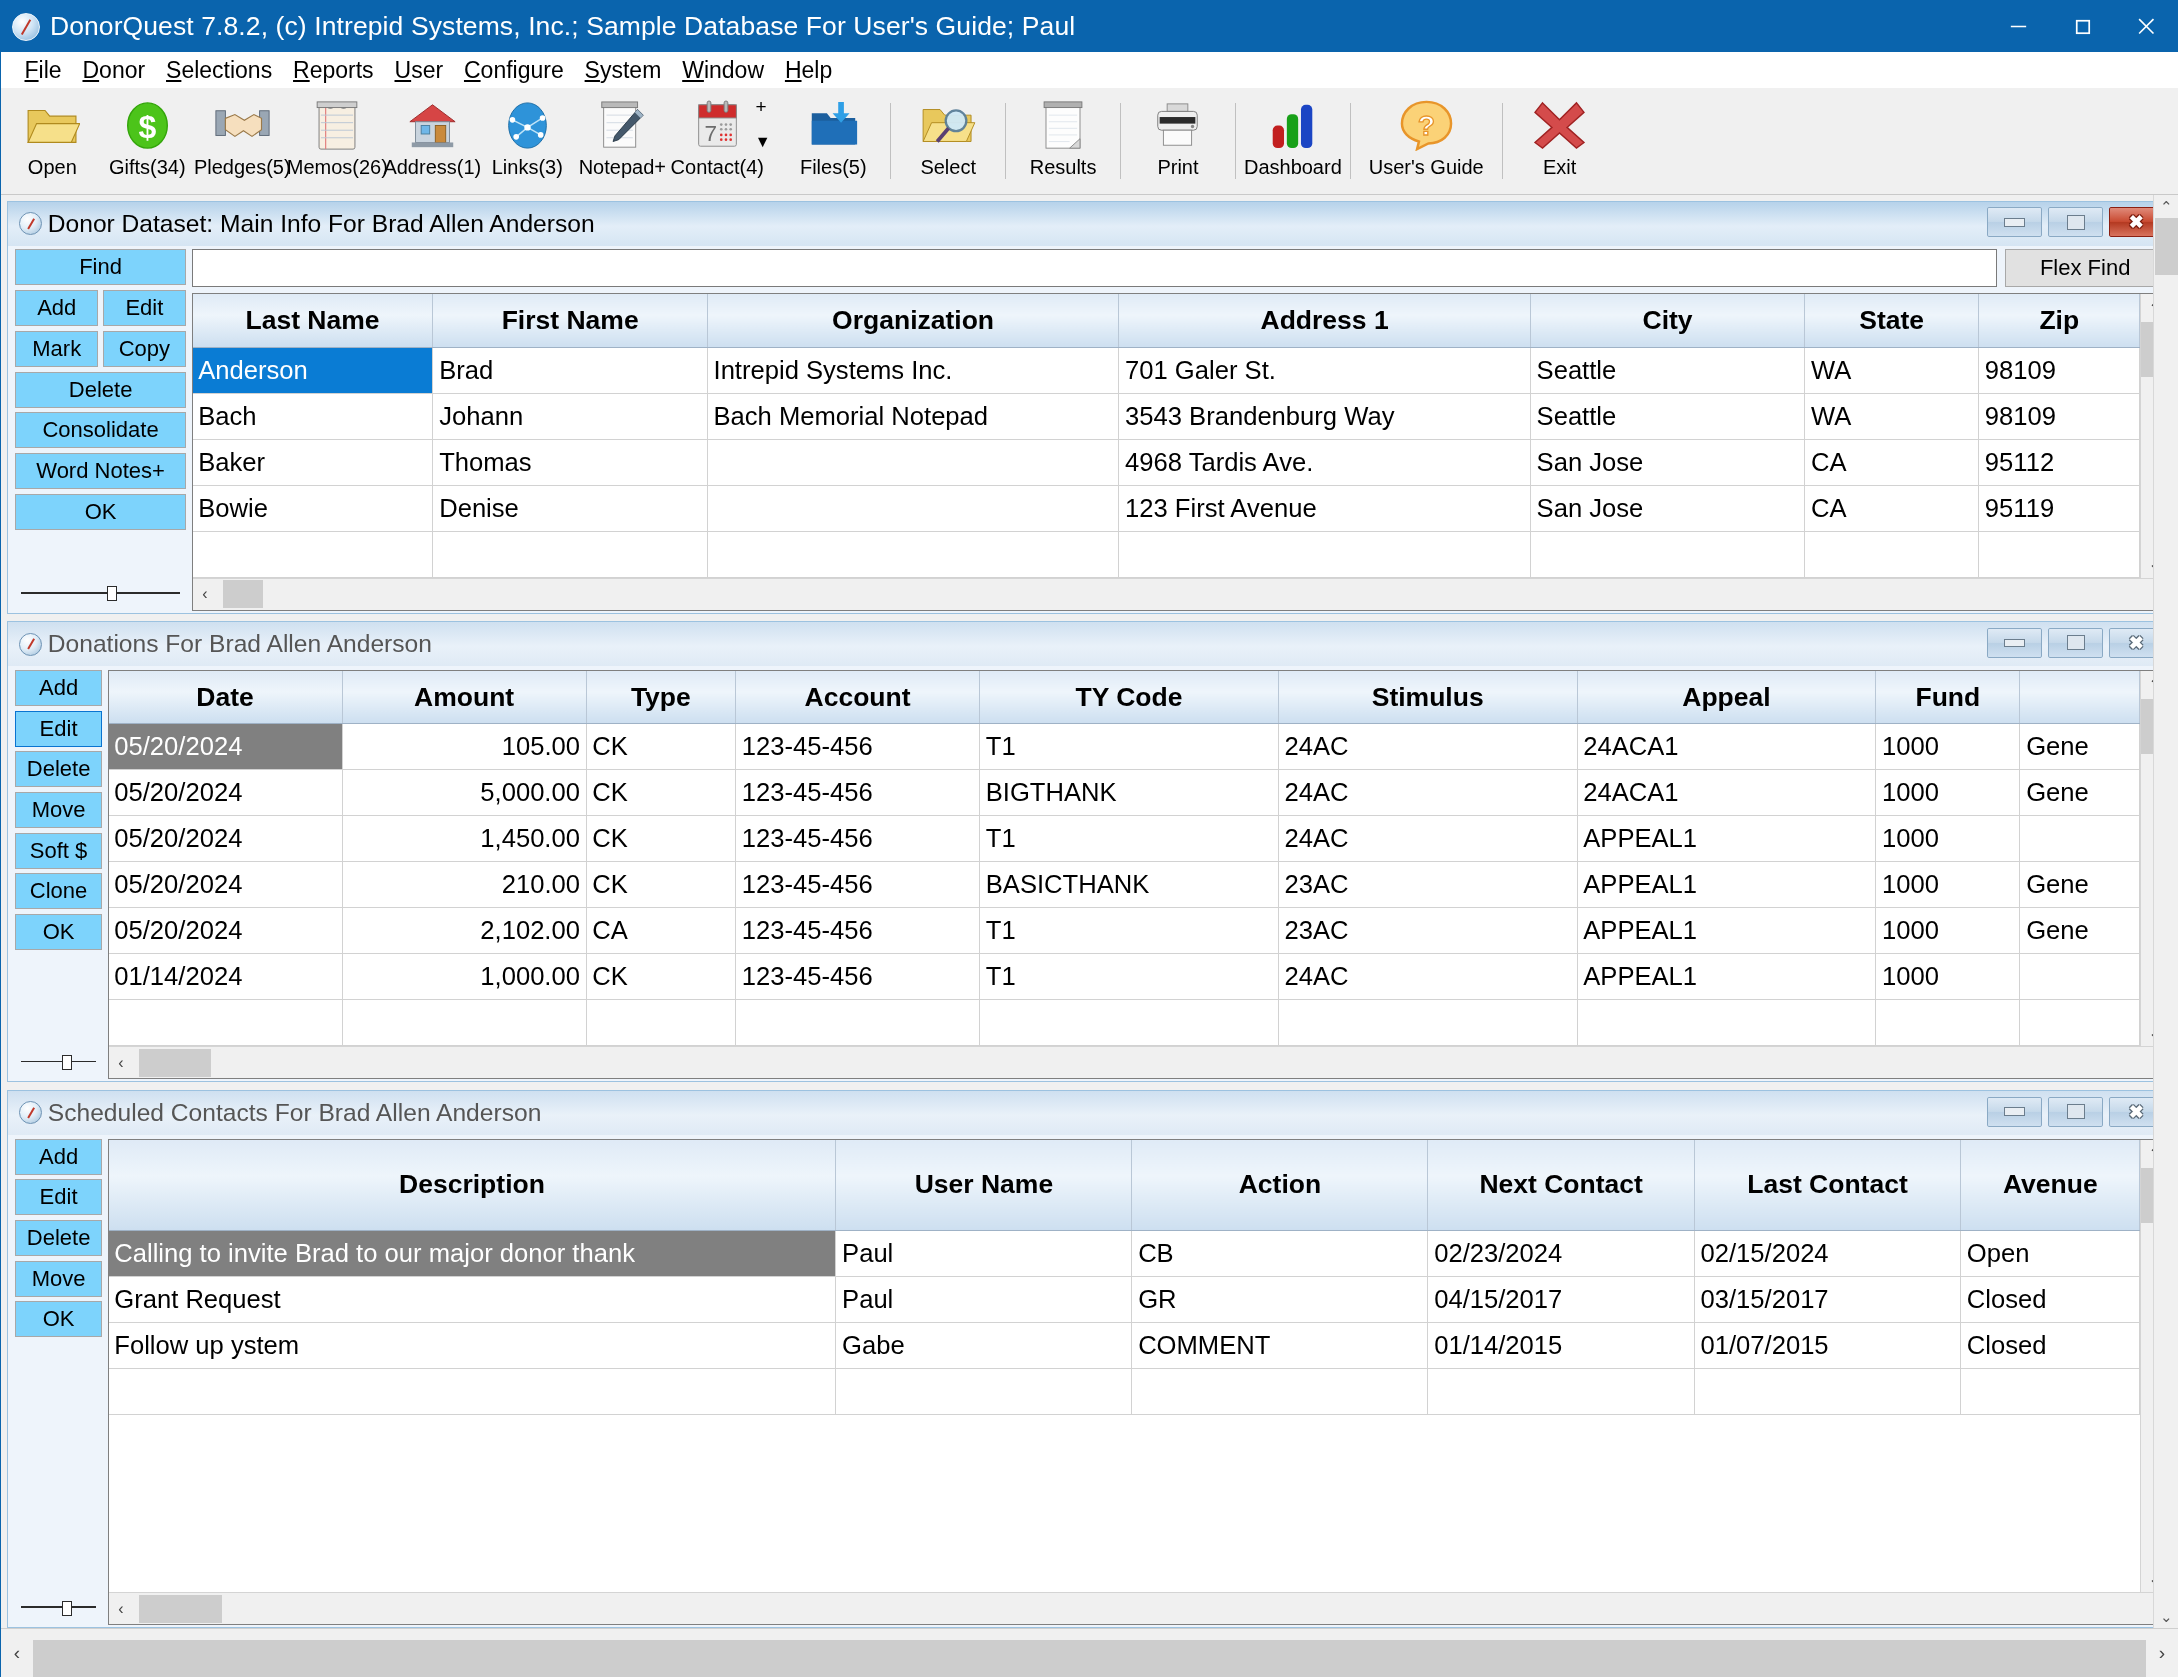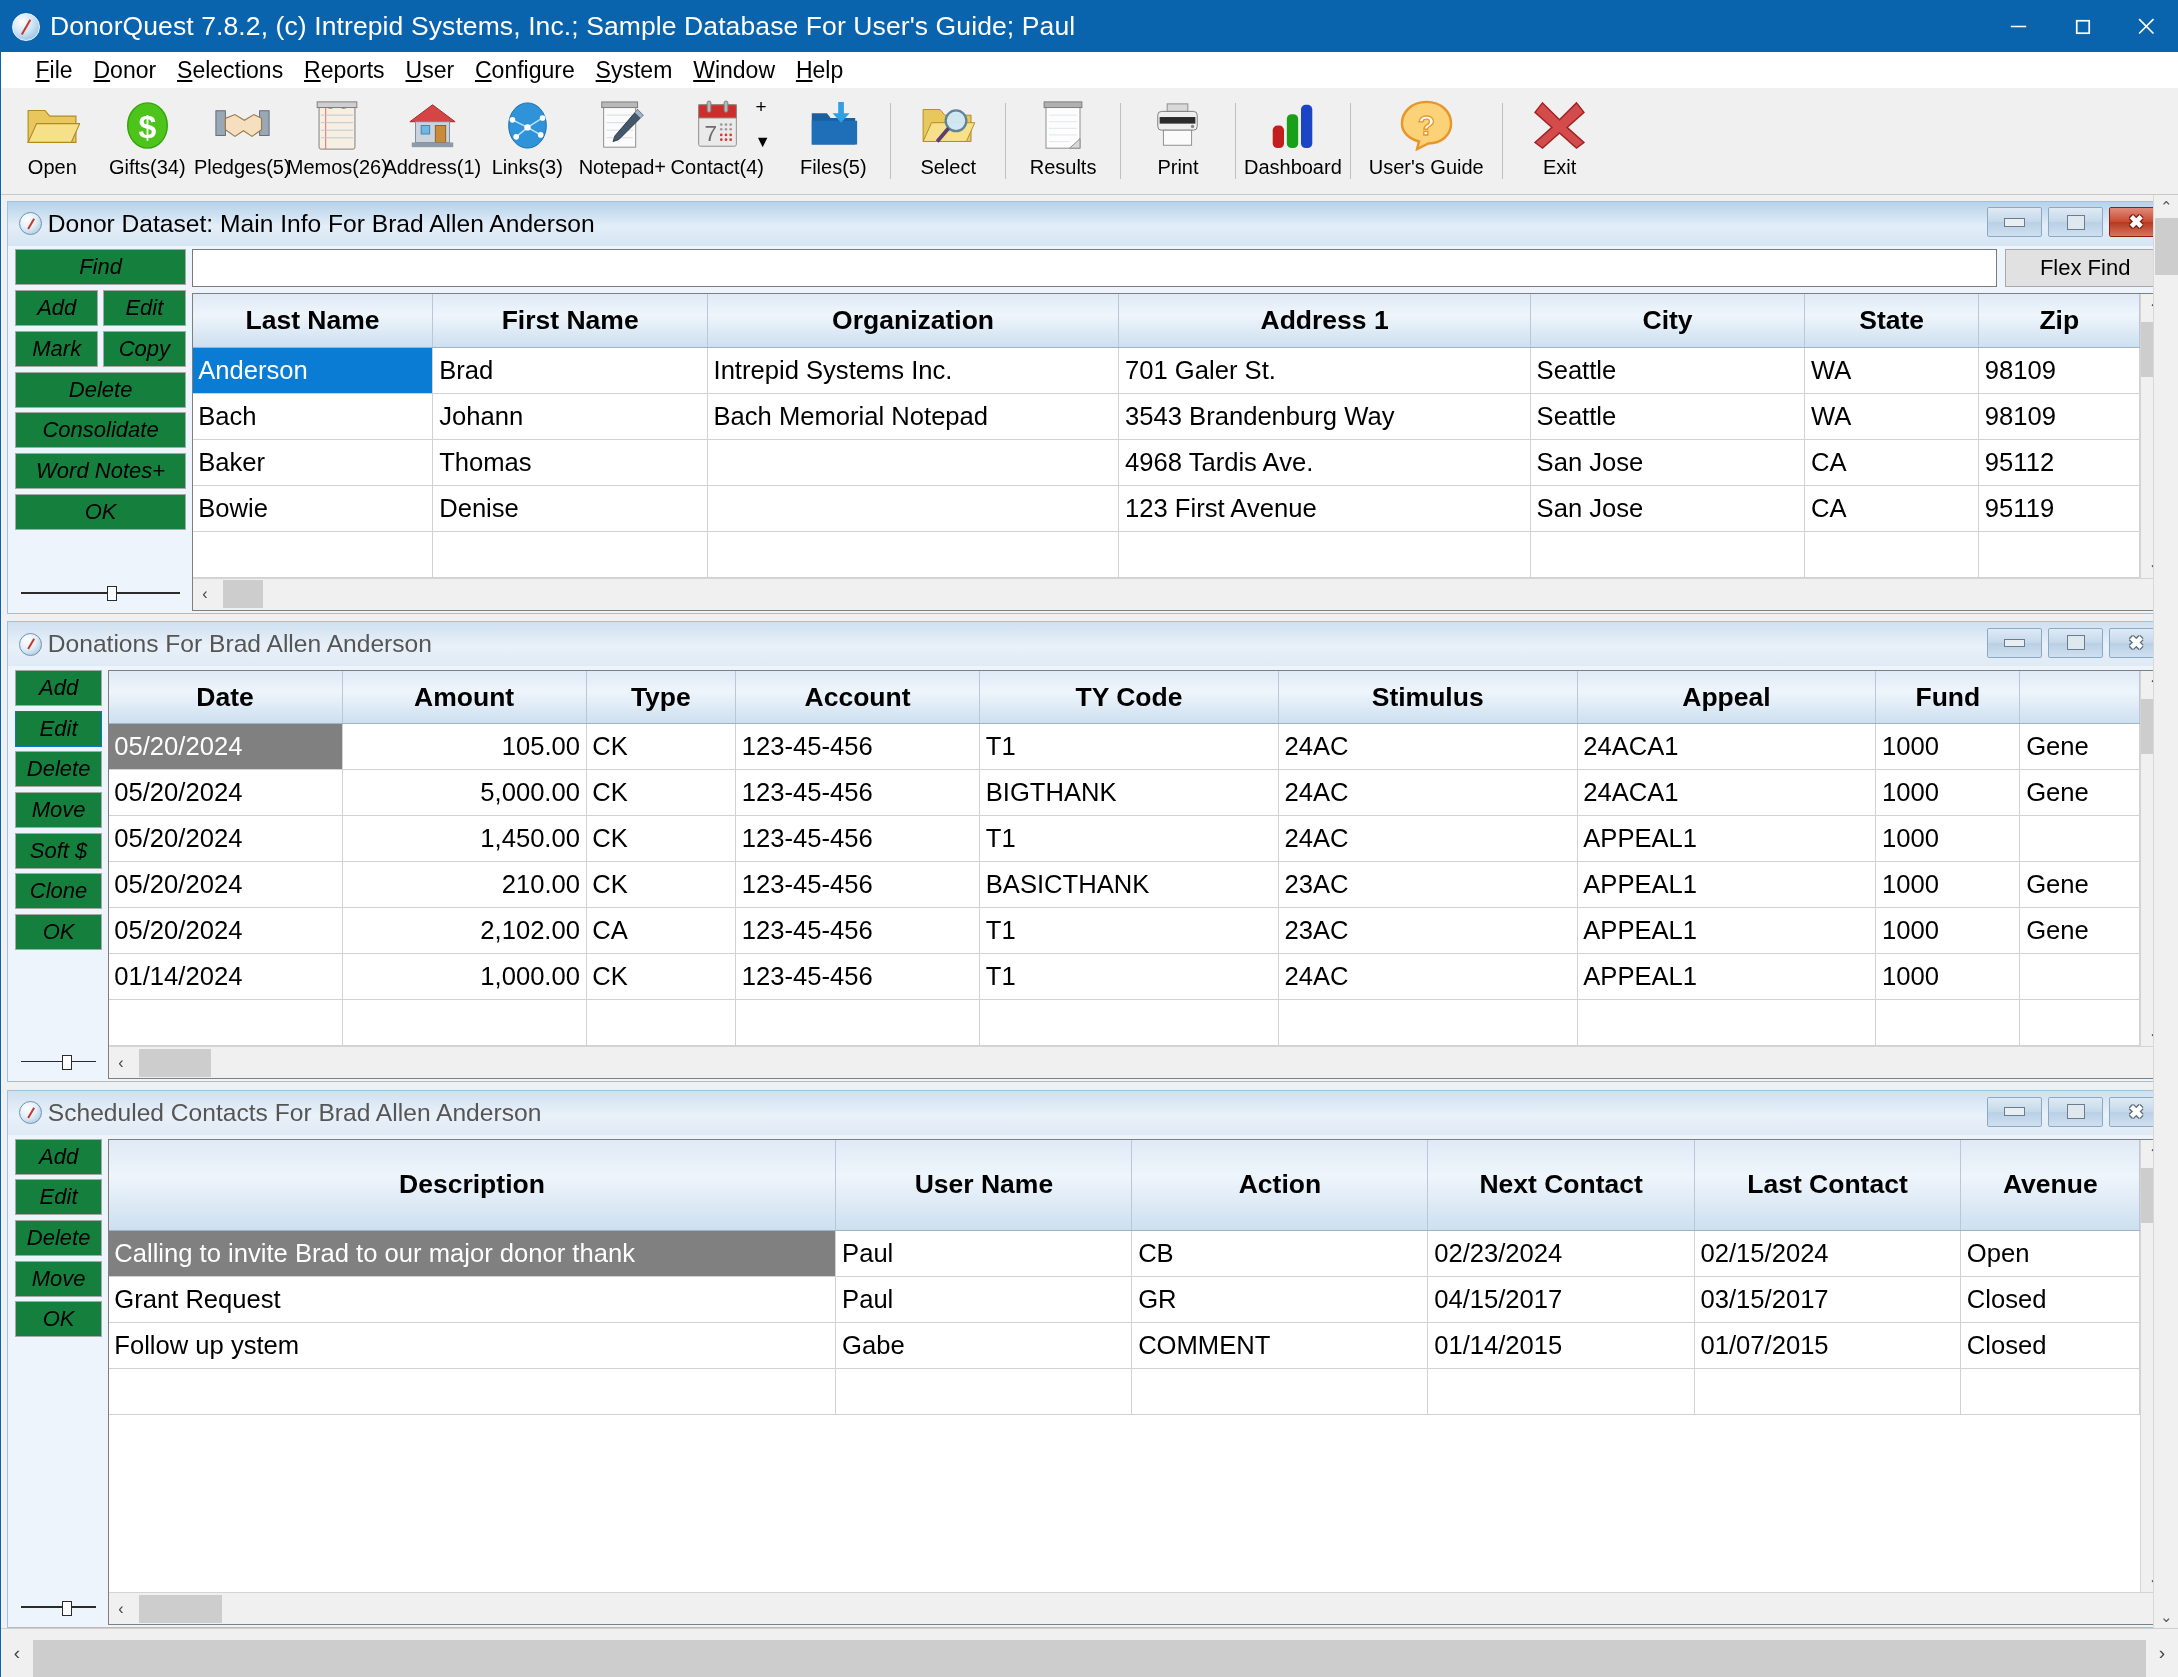--- a/index.html
+++ b/index.html
@@ -39,21 +39,21 @@
   .win-controls{ position:absolute; right:0; top:0; height:51px; display:flex; }
   .win-btn{
     width:64px;height:51px;display:flex;align-items:center;justify-content:center;
     color:#fff; font-size:21px; line-height:1;
   }
   .win-btn svg{ display:block; }
 
   
   .menubar{
     height:36px; background:#ffffff; display:flex; align-items:center;
-    padding-left:25px; flex:0 0 auto; gap:1.9px;
+    padding-left:14px; flex:0 0 auto; gap:1.9px;
   }
   .menu-item{
     font-size:23px; color:#000; padding:1.9px 9.5px; white-space:nowrap;
   }
   .menu-item u{ text-decoration:underline; }
 
   
   .toolbar{
     height:107px; background:#f0f0f0; border-bottom:0.9px solid #c9c9c9;
     display:flex; align-items:stretch; flex:0 0 auto; padding-left:3.8px;
@@ -119,23 +119,23 @@
 
   .panel-body{ flex:1 1 auto; display:flex; min-height:0; padding:0 1.9px 1.9px 1.9px; }
 
   
   .btncol{
     width:182px; flex:0 0 auto; display:flex; flex-direction:column;
     padding:3.8px 5.7px 3.8px 5.7px; gap:4.7px;
   }
   .btncol.narrow{ width:98px; }
   .btn{
-    border:0.9px solid #a8a8a8; background:#15803d; color:#000;
+    border:0.9px solid #a8a8a8; background:#7dd3fc; color:#000;
     font-size:22px; display:flex; align-items:center; justify-content:center;
-    height:36px; white-space:nowrap;font-style:italic;
+    height:36px; white-space:nowrap;
   }
   .btn.focused{ border:1.9px solid #0a74d0; }
   .btnrow{ display:flex; gap:4.7px; }
   .btnrow .btn{ flex:1 1 0; }
   .slider-wrap{ margin-top:auto; padding:9.5px 5.7px 5.7px 5.7px; display:flex; align-items:center;}
   .slider{ position:relative; width:100%; height:17px; }
   .slider .track{ position:absolute; top:7.6px; left:0; right:0; height:1.9px; background:#2b2b2b; }
   .slider .thumb{ position:absolute; top:1.9px; left:54%; width:10.4px;height:15px;
      background:#fff; border:0.9px solid #2b2b2b;}
 

